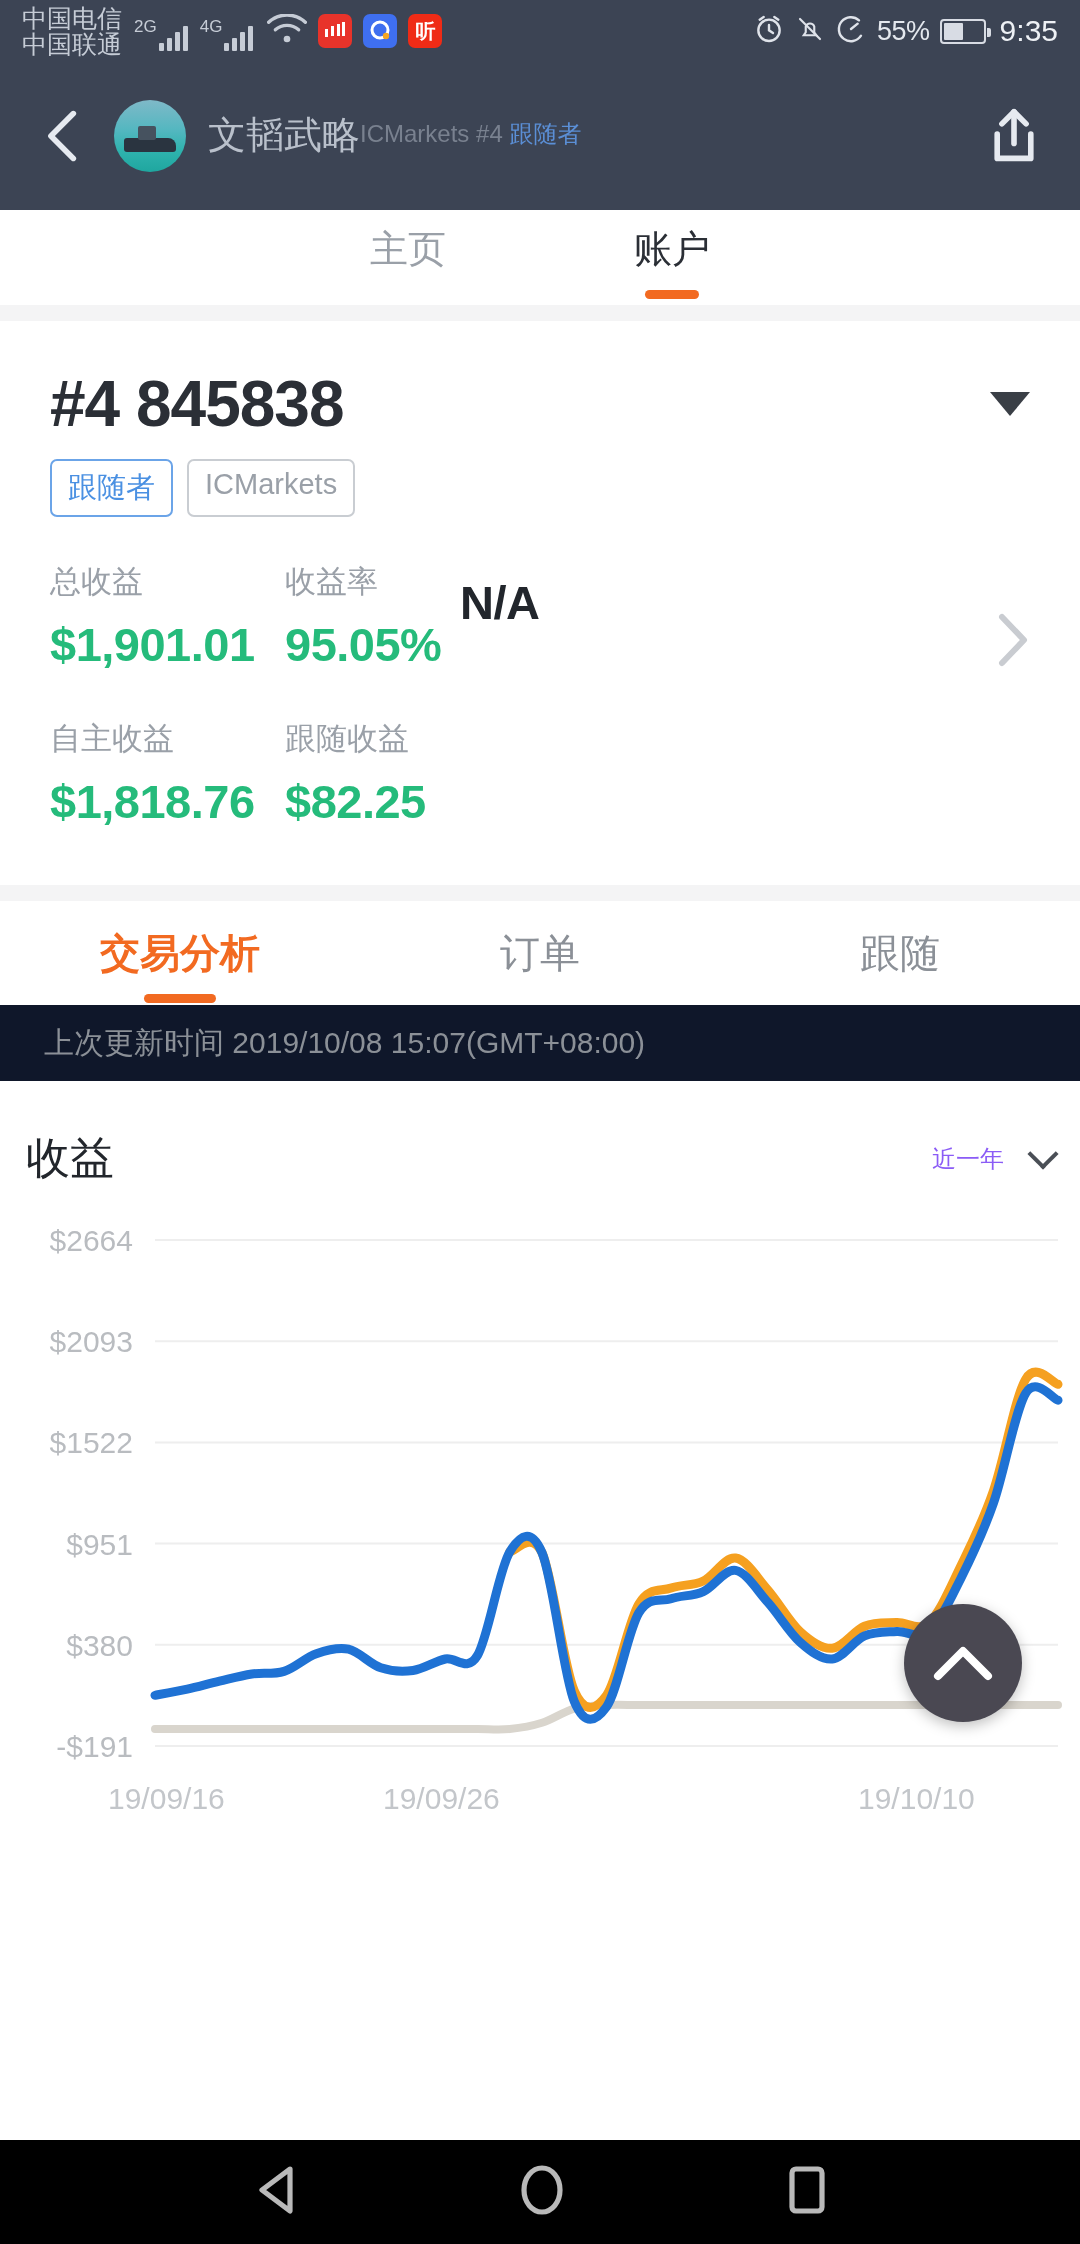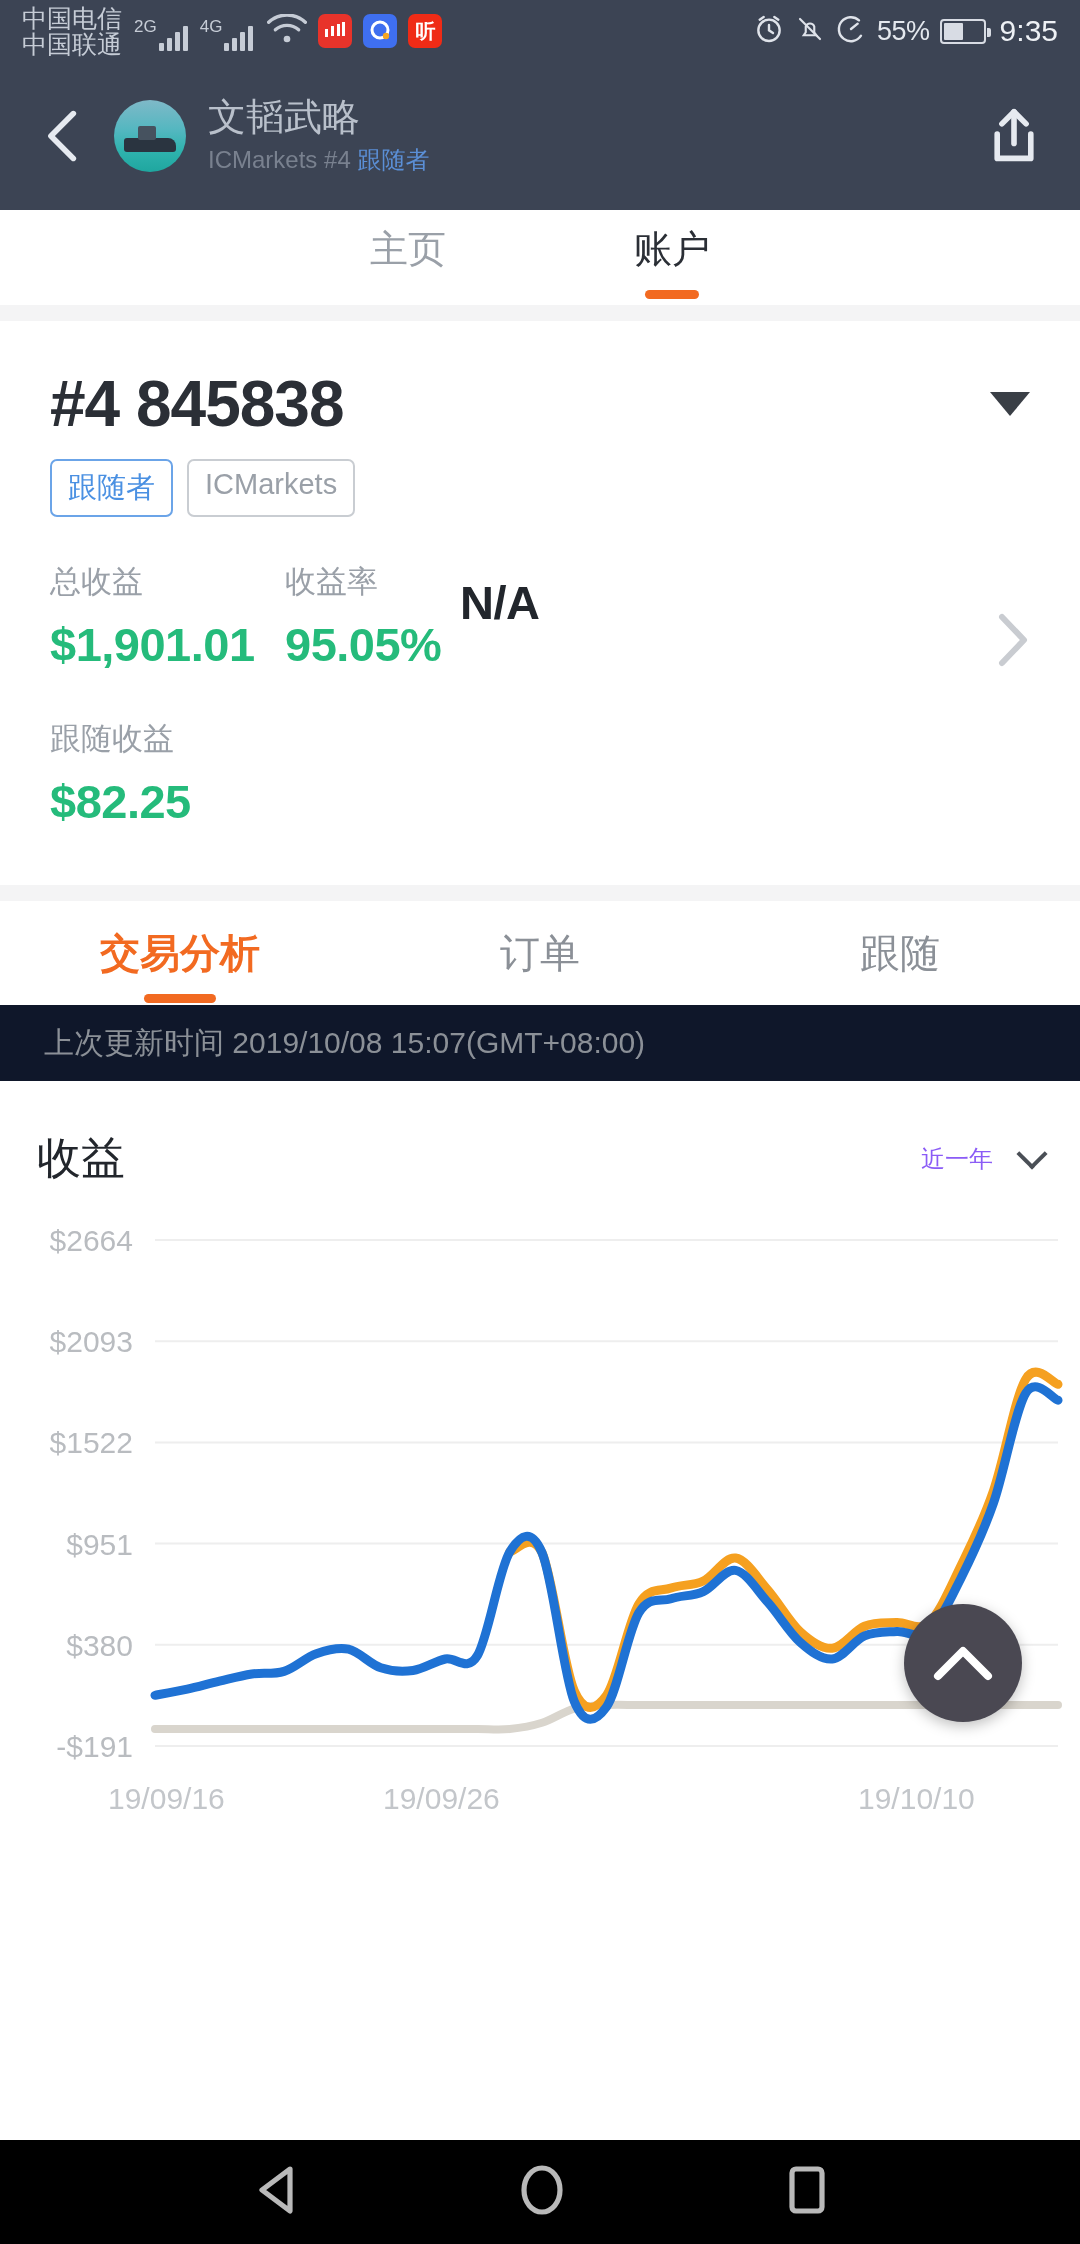--- a/index.html
+++ b/index.html
@@ -49,21 +49,21 @@
   .back { width:72px; height:72px; display:flex; align-items:center; justify-content:center; }
   .avatar {
     width:72px;height:72px;border-radius:50%;margin-left:14px;flex:none;
     background: linear-gradient(180deg,#7fb9c8 0%,#53b7c0 42%,#2fb3ae 70%,#1fa69f 100%);
     position:relative; overflow:hidden;
   }
   .avatar::before{content:"";position:absolute;left:10px;top:38px;width:52px;height:14px;
      background:#2a3440;border-radius:3px 8px 3px 3px;}
   .avatar::after{content:"";position:absolute;left:24px;top:26px;width:18px;height:14px;
      background:#46525f;border-radius:2px;}
-  .titleblock{ margin-left:22px; display:flex; flex-direction:column; justify-content:space-between;}
+  .titleblock{ margin-left:22px; display:flex; flex-direction:row; justify-content:space-between;}
   .acct-name{ font-size:38px; color:#b9c0cb; line-height:1.15; }
   .acct-sub { font-size:24px; color:#79818f; margin-top:4px; }
   .acct-sub .link{ color:#5b8fd6; }
   .share { margin-left:auto; width:76px;height:76px;display:flex;align-items:center;justify-content:center;}
 
   
   .toptabs{
     position:absolute; top:210px; left:0; width:1080px; height:95px;
     background:#fff; display:flex; align-items:center; justify-content:center; gap:160px;
   }
@@ -107,21 +107,21 @@
   .stab.active{ color:#f26a21; font-weight:bold;}
   .stab.active::after{
     content:""; position:absolute; left:50%; transform:translateX(-50%);
     bottom:-22px; width:72px; height:9px; background:#f26a21; border-radius:5px;
   }
   .updatebar{ background:#0f172a; height:76px; display:flex; align-items:center;
     padding:0 44px; font-size:30px; color:#8b9097; }
 
   
   .chartcard{ position:relative; background:#fff; padding-top:48px; }
-  .chart-head{ display:flex; align-items:center; padding:0 37px;font-family:Liberation Serif, serif; }
+  .chart-head{ display:flex; align-items:center; padding:0 26px;font-family:Liberation Serif, serif; }
   .chart-title{ font-size:44px; color:#22262c; }
   .range-sel{ margin-left:auto; display:flex; align-items:center; gap:28px;
      font-size:24px; color:#8b5cf6; }
   .chev-dn-s{ width:22px;height:22px;border-right:4px solid #4a4f56;border-bottom:4px solid #4a4f56;
      transform:rotate(45deg); margin-top:-10px;}
   .plotwrap{ position:relative; margin-top:34px; height:560px; }
   .plotwrap svg{ display:block; }
   .xaxis{ position:relative; height:56px; }
   .xaxis span{ position:absolute; font-size:30px; color:#c3c6ca; top:0; }
 
@@ -271,20 +271,24 @@
           <div class="val neutral">N/A</div>
         </div>
         <span class="chev-right">
           <svg width="34" height="54" viewBox="0 0 17 27">
               <path d="M3 2l11 11.5L3 25" fill="none" stroke="#c9ccd1" stroke-width="3" stroke-linecap="round" stroke-linejoin="round"></path>
             </svg>
         </span>
       </div>
 
       <div class="stat-row row2">
+        <div class="stat">
+          <div class="lbl">自主收益</div>
+          <div class="val">$1,818.76</div>
+        </div>
         <div class="stat">
           <div class="lbl">跟随收益</div>
           <div class="val">$82.25</div>
         </div>
       </div>
     </div>
 
     <div class="divider-strip2"></div>
 
     <div class="sectabs">

